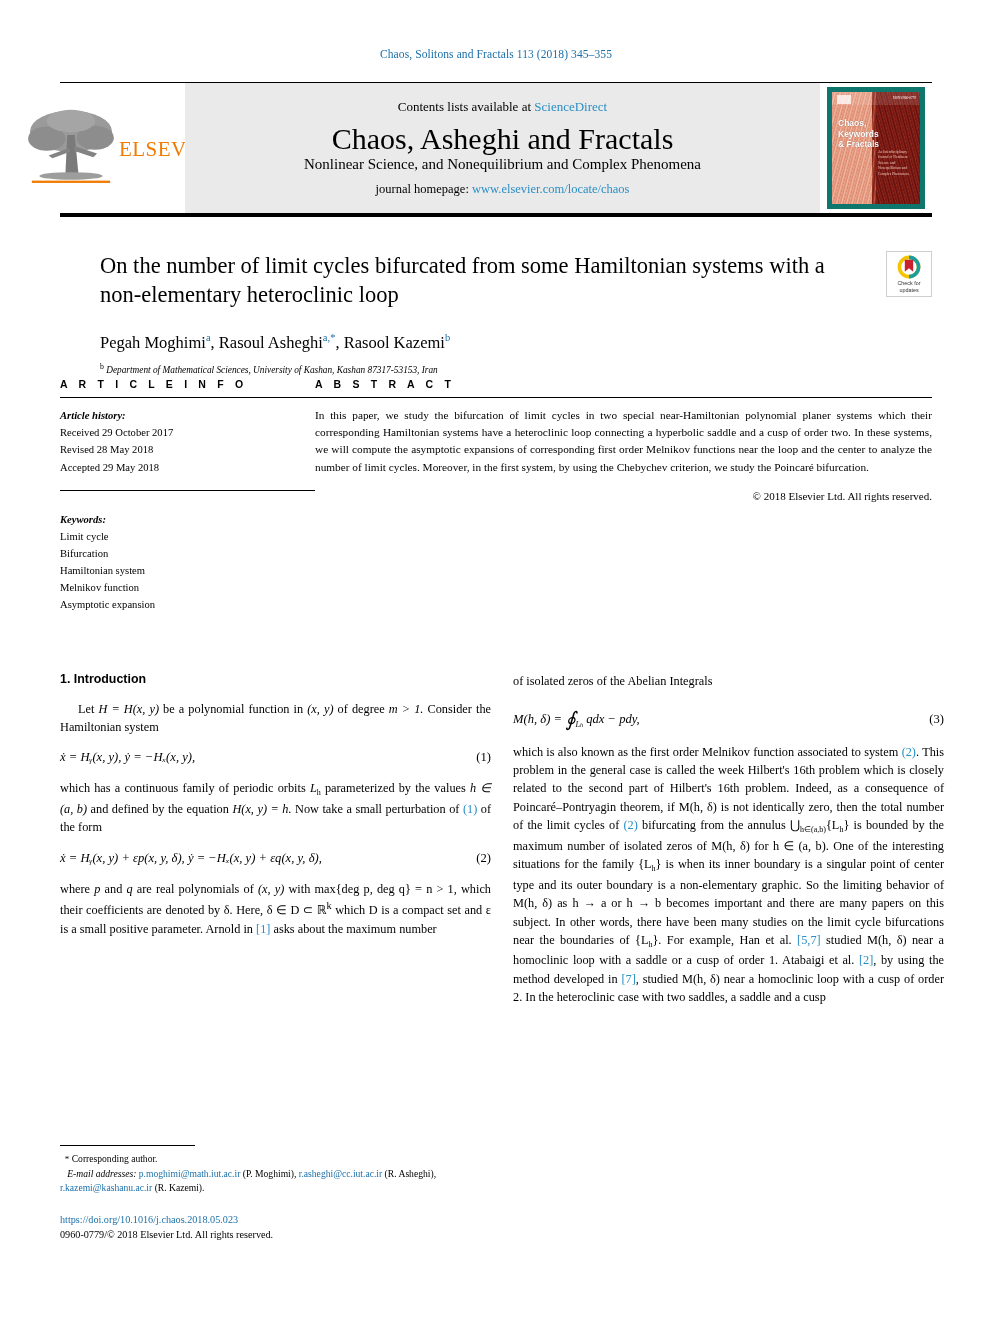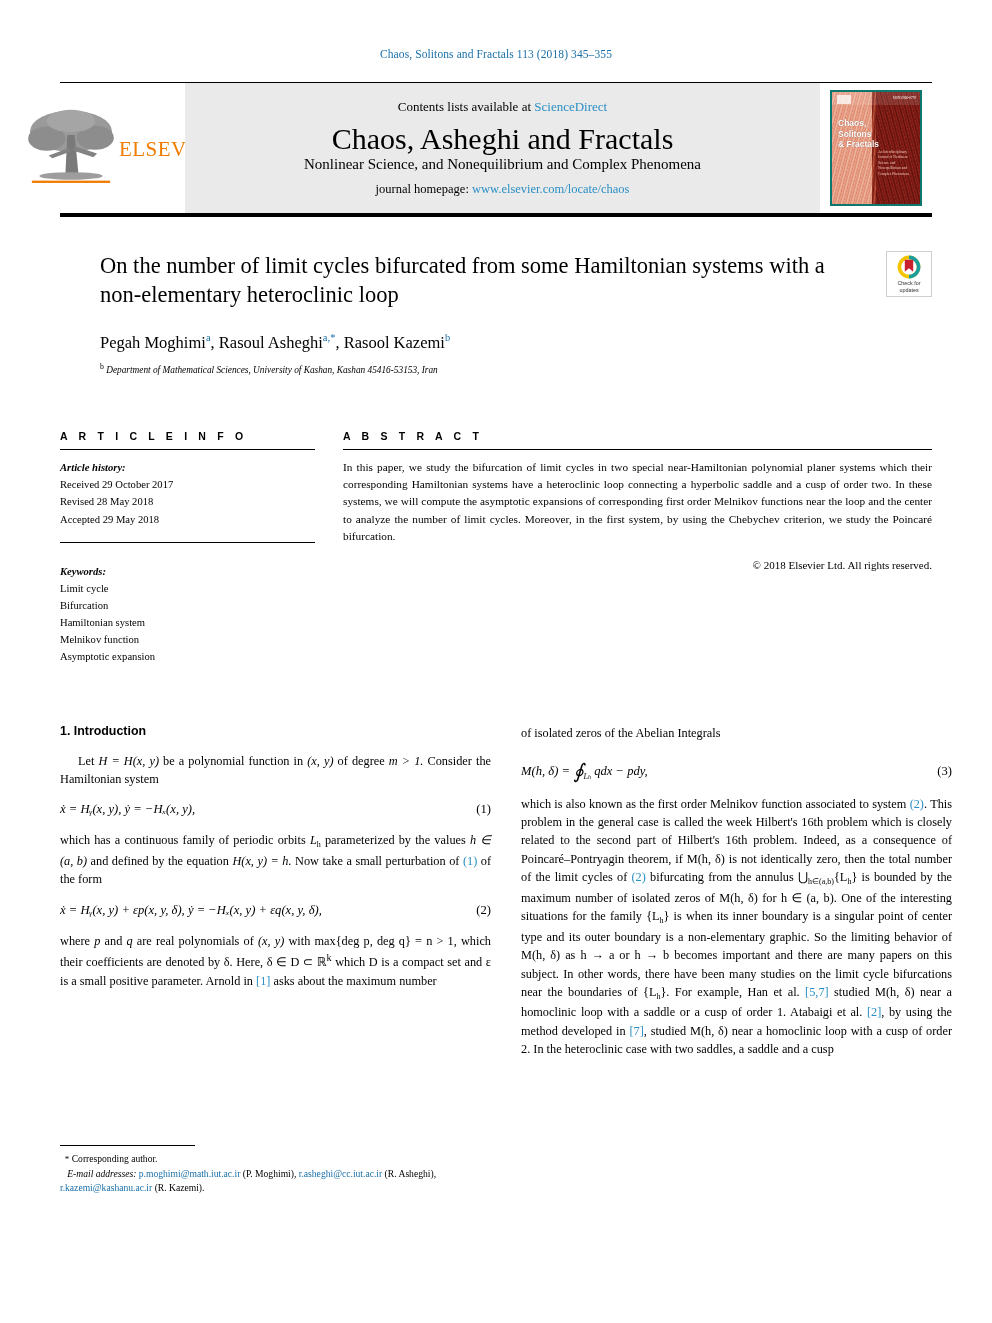--- a/index.html
+++ b/index.html
@@ -99,21 +99,21 @@
     width: 112px;
     flex: none;
     display: flex;
     align-items: center;
     justify-content: center;
     background: #fff;
   }
   .cover {
     width: 88px;
     height: 112px;
-    border: 2px solid #0f766e;
+    border: 5px solid #0f766e;
     position: relative;
     overflow: hidden;
     background: #e8977f;
   }
   .cover-fractal-left {
     position: absolute; left: 0; top: 0; bottom: 0; width: 52%;
     background: repeating-linear-gradient(105deg,#e9a78f 0px,#e08d72 2px,#eeb9a4 3px,#dd8469 5px);
   }
   .cover-fractal-right {
     position: absolute; right: 0; top: 0; bottom: 0; width: 50%;
@@ -195,23 +195,21 @@
     font-family: "Liberation Sans", sans-serif;
     font-size: 5.4px;
     line-height: 1.25;
     text-align: center;
     color: #333;
     margin-top: 1px;
   }
 
   
   .info-abstract {
-    margin-top: 52px;
-    display: flex;
-    gap: 28px;
+    display: flex;
   }
   .col-info { width: 255px; flex: none; }
   .col-abs { flex: 1; }
 
   .sec-head {
     font-family: "Liberation Sans", sans-serif;
     font-size: 10.5px;
     font-weight: bold;
     letter-spacing: 4.2px;
   }
@@ -234,21 +232,21 @@
   .copyright {
     text-align: right;
     font-size: 11px;
     margin-top: 14px;
   }
 
   
   .body-cols {
     margin-top: 56px;
     display: flex;
-    gap: 30px;
+    gap: 22px;
     position: relative;
   }
   .bcol { width: 431px; flex: none; }
   .h2 {
     font-family: "Liberation Sans", sans-serif;
     font-size: 12.4px;
     font-weight: bold;
     margin: 0 0 14px 0;
   }
   .para {
@@ -348,37 +346,37 @@
     <div class="mast-right">
       <div class="cover">
         <div class="cover-fractal-left"></div>
         <div class="cover-edge"></div>
         <div class="cover-fractal-right"></div>
         <div class="cover-topbar"></div>
         <div class="cover-logo"></div>
         <div class="cover-topright">ISSN 0960-0779</div>
         <div class="cover-title">
           <div>Chaos,</div>
-          <div>Solitons</div>
+          <div>Keywords</div>
           <div>&amp; Fractals</div>
         </div>
         <div class="cover-sub">An Interdisciplinary Journal of Nonlinear Science and Nonequilibrium and Complex Phenomena</div>
       </div>
     </div>
   </div>
 
   <div class="title-block">
     <h1 class="paper-title">On the number of limit cycles bifurcated from some Hamiltonian systems with a non-elementary heteroclinic loop</h1>
 
     <div class="authors">
       Pegah Moghimi<sup>a</sup>, Rasoul Asheghi<sup>a,<span>*</span></sup>, Rasool Kazemi<sup>b</sup>
     </div>
 
     <div class="affil">
-      <div><sup>b</sup> <span>Department of Mathematical Sciences, University of Kashan, Kashan 45416-53153, Iran</span></div>
+      <div><sup>b</sup> <span>Department of Mathematical Sciences, University of Kashan, Kashan 87317-53153, Iran</span></div>
     </div>
 
     <div class="crossmark">
       <svg class="cm-mark" viewBox="0 0 40 40" aria-hidden="true">
         <circle cx="20" cy="20" r="16" fill="none" stroke="#f5c400" stroke-width="6"></circle>
         <path d="M20 4 A16 16 0 0 1 20 36" fill="none" stroke="#1a9e9e" stroke-width="6"></path>
         <path d="M13 8 h14 v20 l-7 -6 l-7 6 Z" fill="#c8202c"></path>
       </svg>
       <div class="cm-text">
         <div>Check for</div>
@@ -476,14 +474,18 @@
       &nbsp;&nbsp;&nbsp;<span class="em">E-mail addresses:</span>
       <span class="link">p.moghimi@math.iut.ac.ir</span>
       <span>(P. Moghimi)</span>,
       <span class="link">r.asheghi@cc.iut.ac.ir</span>
       <span>(R. Asheghi)</span>,
       <span class="link">r.kazemi@kashanu.ac.ir</span>
       <span>(R. Kazemi)</span>.
     </div>
   </div>
 
+  <div class="doi-block">
+    <div class="doi">https://doi.org/10.1016/j.chaos.2018.05.023</div>
+    <div>0960-0779/© 2018 Elsevier Ltd. All rights reserved.</div>
+  </div>
 
 </div>
 
 </body></html>

